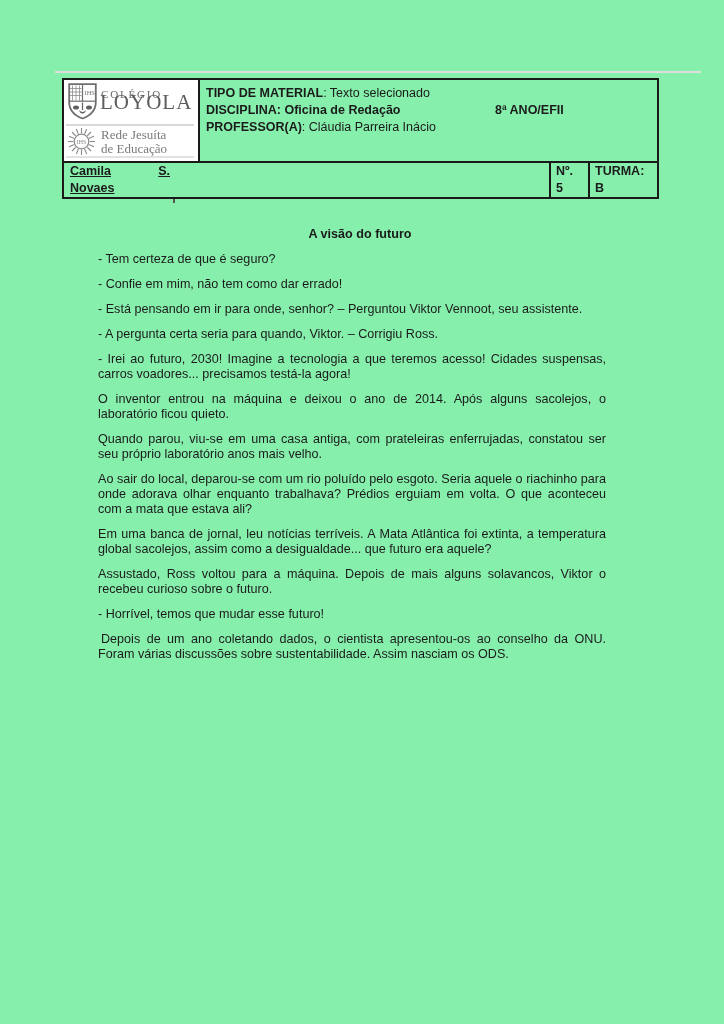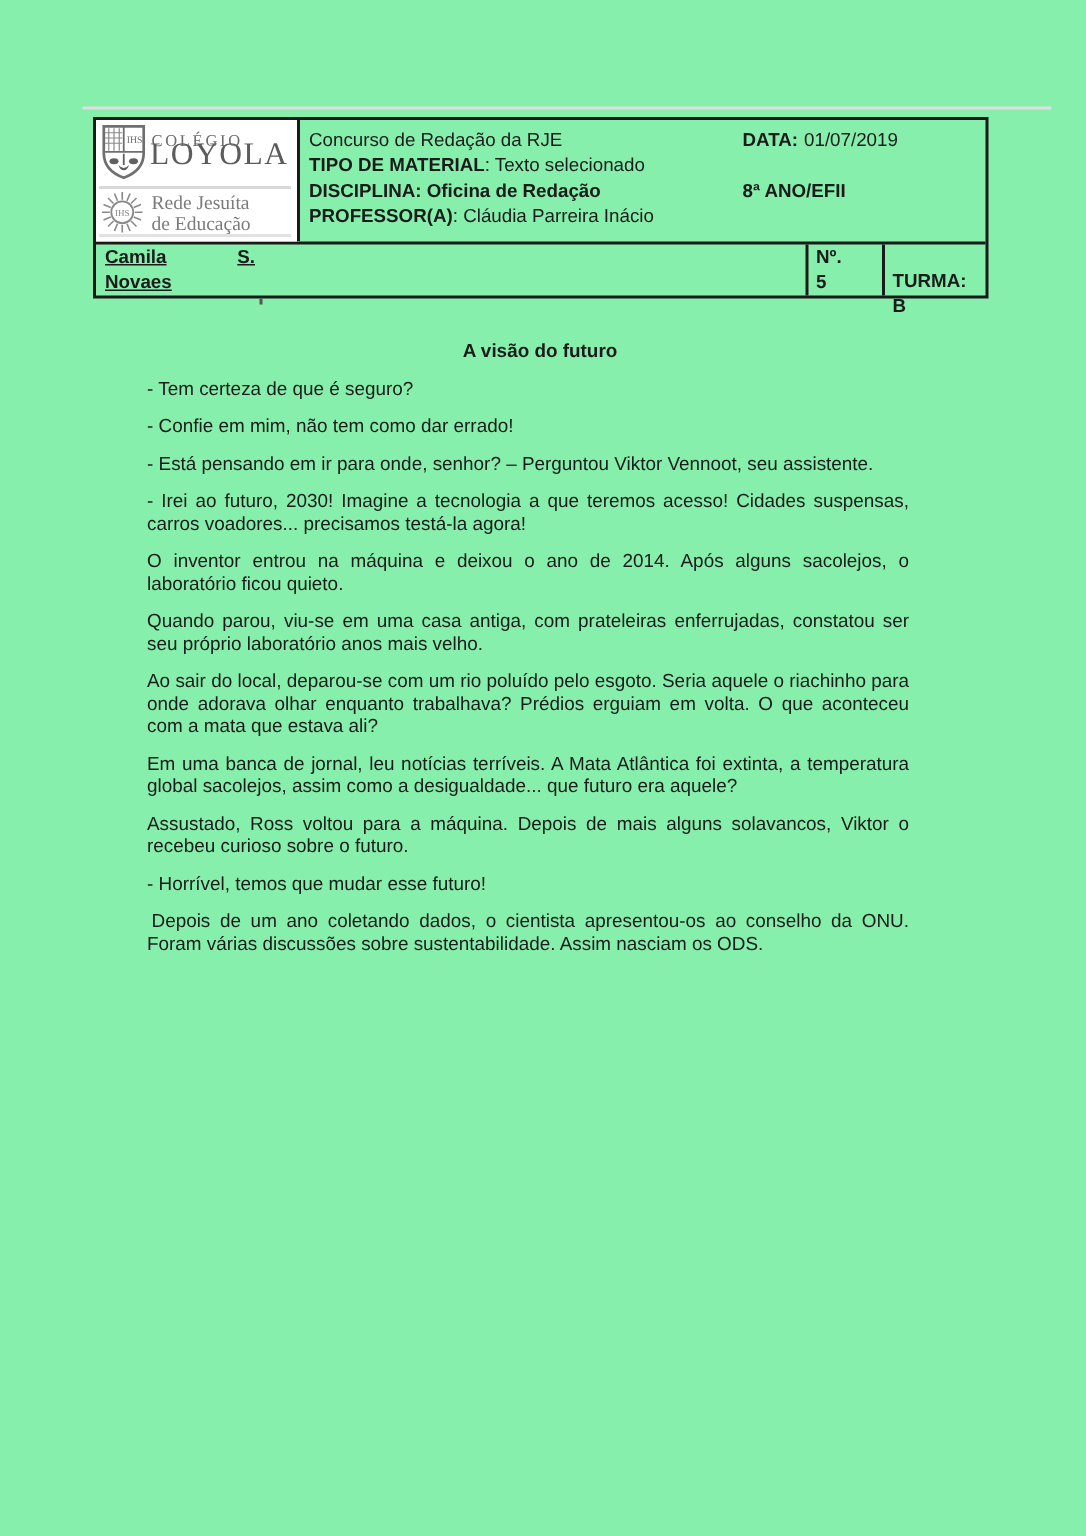--- a/index.html
+++ b/index.html
@@ -84,31 +84,31 @@
   .name-cell {
     width: 109px; flex: none;
     box-sizing: border-box;
     padding: 0 3px 0 6px;
     font-weight: bold;
     text-decoration: underline;
   }
   .name-line1 { display: flex; justify-content: space-between; }
   .row2-spacer { flex: 1; }
   .num-cell {
-    width: 51px; flex: none;
+    width: 39px; flex: none;
     box-sizing: border-box;
     border-left: 2px solid #1a1a1a;
     padding: 0 3px 1px 5px;
     font-weight: bold;
   }
   .turma-cell {
     width: 69px; flex: none;
     box-sizing: border-box;
     border-left: 2px solid #1a1a1a;
-    padding: 16px 3px 0 5px;
+    padding: 0 3px 0 5px;
     font-weight: bold;
   }
   .border-artifact {
     position: absolute;
     left: 173px; top: 199px;
     width: 2px; height: 4px;
     background: #555555;
   }
 
   
@@ -180,24 +180,20 @@
         </div>
         <div class="logo-rede">
           <div>Rede Jesuíta</div>
           <div>de Educação</div>
         </div>
         <div class="logo-divider2"></div>
       </div>
 
       <div class="info-cell">
         <div class="info-line">
-          <span>Concurso de Redação da RJE</span>
-          <span class="rpos"><span class="b">DATA:</span><span class="val-gap">01/07/2019</span></span>
-        </div>
-        <div class="info-line">
           <span class="b">TIPO DE MATERIAL</span><span>: Texto selecionado</span>
         </div>
         <div class="info-line">
           <span class="b">DISCIPLINA: Oficina de Redação</span>
           <span class="rpos b">8ª ANO/EFII</span>
         </div>
         <div class="info-line">
           <span class="b">PROFESSOR(A)</span><span>: Cláudia Parreira Inácio</span>
         </div>
       </div>
@@ -222,20 +218,21 @@
       </div>
     </div>
   </div>
   <div class="border-artifact"></div>
 
   <div class="doc">
     <div class="doc-title">A visão do futuro</div>
     <p>- Tem certeza de que é seguro?</p>
     <p>- Confie em mim, não tem como dar errado!</p>
     <p>- Está pensando em ir para onde, senhor? – Perguntou Viktor Vennoot, seu assistente.</p>
+    <p>- A pergunta certa seria para quando, Viktor. – Corrigiu Ross.</p>
     <p>- Irei ao futuro, 2030! Imagine a tecnologia a que teremos acesso! Cidades suspensas, carros voadores... precisamos testá-la agora!</p>
     <p>O inventor entrou na máquina e deixou o ano de 2014. Após alguns sacolejos, o laboratório ficou quieto.</p>
     <p>Quando parou, viu-se em uma casa antiga, com prateleiras enferrujadas, constatou ser seu próprio laboratório anos mais velho.</p>
     <p>Ao sair do local, deparou-se com um rio poluído pelo esgoto. Seria aquele o riachinho para onde adorava olhar enquanto trabalhava? Prédios erguiam em volta. O que aconteceu com a mata que estava ali?</p>
     <p>Em uma banca de jornal, leu notícias terríveis. A Mata Atlântica foi extinta, a temperatura global sacolejos, assim como a desigualdade... que futuro era aquele?</p>
     <p>Assustado, Ross voltou para a máquina. Depois de mais alguns solavancos, Viktor o recebeu curioso sobre o futuro.</p>
     <p>- Horrível, temos que mudar esse futuro!</p>
     <p class="lead-indent">Depois de um ano coletando dados, o cientista apresentou-os ao conselho da ONU. Foram várias discussões sobre sustentabilidade. Assim nasciam os ODS.</p>
   </div>
 </div>

